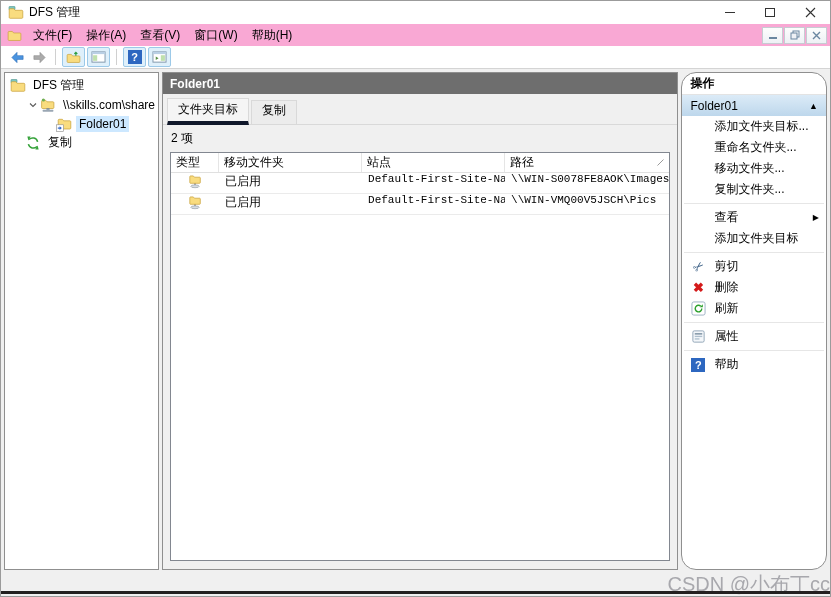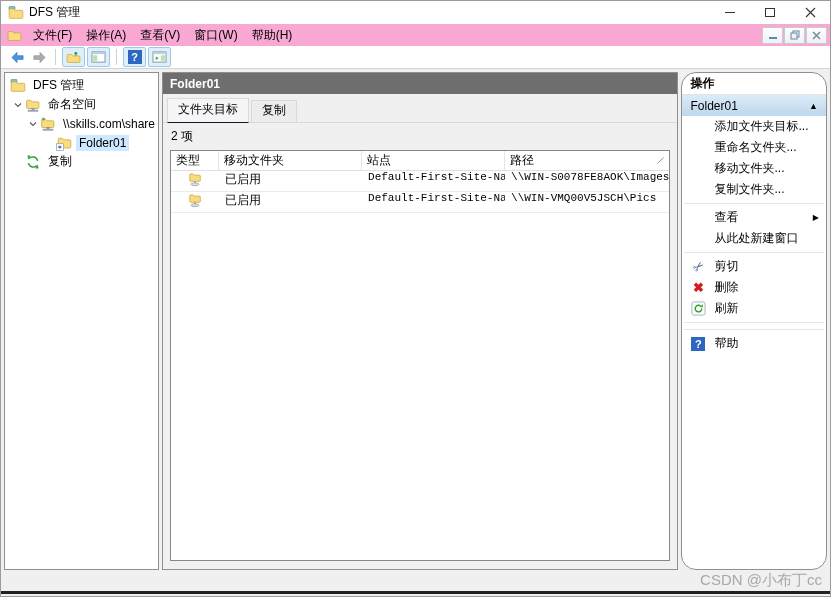--- a/index.html
+++ b/index.html
@@ -46,21 +46,21 @@
   .tree-row.selected .lbl { background:#cde8ff; }
   .chev { width:15px; display:flex; justify-content:center; flex:0 0 15px; }
   .sp { display:inline-block; flex:none; }
 
   
   .center-panel { flex:1; display:flex; flex-direction:column; background:#f0f0f0; }
   .center-header { height:21px; background:#6e6e6e; color:#fff; font-weight:bold;
                    display:flex; align-items:center; padding-left:7px; flex:none; }
   .tabstrip { padding:4px 6px 0 4px; border-bottom:1px solid #d9d9d9; display:flex; flex:none; }
   .tab { padding:2px 10px 3px; border:1px solid #d9d9d9; }
-  .tab.active { background:#f5f5f5; border-bottom:1px solid #0f172a; margin-bottom:-1px; position:relative; }
+  .tab.active { background:#f5f5f5; border-bottom:4px solid #0f172a; margin-bottom:-1px; position:relative; }
   .tab.inactive { background:#ececec; margin-top:2px; margin-left:2px; border-bottom:none; padding-top:1px; }
   .count-label { padding:5px 8px 3px; flex:none; }
   .listbox { flex:1; margin:2px 7px 8px; background:#fff; border:1px solid #828790;
              display:flex; flex-direction:column; overflow:hidden; }
   .lv-head { display:flex; height:20px; border-bottom:1px solid #e0e0e0; flex:none; align-items:flex-start; }
   .lv-hcell { padding-left:5px; height:100%; display:flex; align-items:center; border-right:1px solid #e5e5e5; }
   .lv-hcell:last-child { border-right:none; justify-content:space-between; padding-right:4px; }
   .c-type { width:48px; flex:none; }
   .c-status { width:143px; flex:none; }
   .c-site { width:143px; flex:none; }
@@ -81,21 +81,21 @@
   .act-item { height:21px; display:flex; align-items:center; flex:none; }
   .act-icon { width:32px; flex:none; display:flex; justify-content:center; align-items:center; }
   .act-sep { height:1px; background:#e6e6e6; margin:3px 2px; flex:none; }
   .submenu-arrow { margin-left:auto; margin-right:7px; font-size:8px; }
   .scissors { color:#46688c; font-size:13px; display:inline-block; transform:rotate(-40deg); }
   .red-x { color:#d41a1a; font-size:13px; font-weight:bold; }
 
   
   .statusbar { position:absolute; top:572px; left:0; right:0; height:25px; background:#f0f0f0; }
   .bottom-line { position:absolute; top:590px; left:0; right:0; height:3px; background:#232020; }
-  .watermark { position:absolute; top:570px; right:8px; color:#a8a8ad; font-size:15px; }
+  .watermark { position:absolute; top:570px; right:0; color:#a8a8ad; font-size:20px; }
 
   svg { display:block; }
 </style>
 </head>
 <body>
 
 <div class="screen">
 
   <div class="titlebar">
     <span>
@@ -193,36 +193,20 @@
     <div class="panel tree-panel">
       <div class="tree-row">
         <span class="sp" style="width:5px"></span>
         <span>
           <svg width="16" height="16" viewBox="0 0 16 16">
               <rect x="1" y="1.5" width="6" height="3.2" rx=".5" fill="#7ec6c0" stroke="#4e968f" stroke-width=".6"></rect>
               <path d="M1.2 4.6c0-.5.4-.9.9-.9h3.6l1.4 1.6h6.8c.5 0 .9.4.9.9v6.2c0 .5-.4.9-.9.9H2.1c-.5 0-.9-.4-.9-.9z" fill="#f9dc7f" stroke="#c79f35" stroke-width=".7"></path>
             </svg>
         </span>
         <span class="lbl">DFS 管理</span>
-      </div>
-      <div class="tree-row">
-        <span class="sp" style="width:5px"></span>
-        <span class="chev">
-          <svg width="10" height="10" viewBox="0 0 10 10">
-              <path d="M2 3.5 5 6.5 8 3.5" fill="none" stroke="#5a5a5a" stroke-width="1.1"></path>
-            </svg>
-        </span>
-        <span>
-          <svg width="16" height="16" viewBox="0 0 16 16">
-              <path d="M1.6 4.2c0-.5.4-.9.9-.9h3.2l1.3 1.5h6c.5 0 .9.4.9.9v4.9c0 .5-.4.9-.9.9H2.5c-.5 0-.9-.4-.9-.9z" fill="#f9dc7f" stroke="#c79f35" stroke-width=".7"></path>
-              <rect x="6.4" y="11.2" width="3.2" height="1.6" fill="#7d8b99"></rect>
-              <rect x="2.6" y="12.8" width="10.8" height="1.9" rx=".6" fill="#9aa7b4"></rect>
-            </svg>
-        </span>
-        <span class="lbl">命名空间</span>
       </div>
       <div class="tree-row">
         <span class="sp" style="width:20px"></span>
         <span class="chev">
           <svg width="10" height="10" viewBox="0 0 10 10">
               <path d="M2 3.5 5 6.5 8 3.5" fill="none" stroke="#5a5a5a" stroke-width="1.1"></path>
             </svg>
         </span>
         <span>
           <svg width="16" height="16" viewBox="0 0 16 16">
@@ -329,21 +313,21 @@
           <span>复制文件夹...</span>
       </div>
       <div class="act-sep"></div>
       <div class="act-item">
         <span class="act-icon"></span>
           <span>查看</span>
         <span class="submenu-arrow">▶</span>
       </div>
       <div class="act-item">
         <span class="act-icon"></span>
-          <span>从此处新建窗口</span>
+          <span>添加文件夹目标</span>
       </div>
       <div class="act-sep"></div>
       <div class="act-item">
         <span class="act-icon">
             <span class="scissors">✂</span>
           </span>
         <span>剪切</span>
       </div>
       <div class="act-item">
         <span class="act-icon">
@@ -355,20 +339,31 @@
         <span class="act-icon">
           <svg width="15" height="15" viewBox="0 0 16 16">
               <rect x="1" y="1" width="14" height="14" rx="2" fill="#fff" stroke="#9bb0c2"></rect>
               <path d="M11.5 8a3.5 3.5 0 1 1-1.1-2.5" fill="none" stroke="#2da12d" stroke-width="1.5"></path>
               <path d="M12.6 3.4v3.2h-3.2z" fill="#2da12d"></path>
             </svg>
         </span>
         <span>刷新</span>
       </div>
       <div class="act-sep"></div>
+      <div class="act-item">
+        <span class="act-icon">
+          <svg width="15" height="15" viewBox="0 0 16 16">
+              <rect x="2" y="2" width="12" height="12" rx="1.5" fill="#f4f7fa" stroke="#8fa3b5"></rect>
+              <rect x="4" y="4.5" width="8" height="1.4" fill="#6f8699"></rect>
+              <rect x="4" y="7.2" width="8" height="1.4" fill="#aebfcd"></rect>
+              <rect x="4" y="9.9" width="5" height="1.4" fill="#aebfcd"></rect>
+            </svg>
+        </span>
+        <span>属性</span>
+      </div>
       <div class="act-sep"></div>
       <div class="act-item">
         <span class="act-icon">
             <span class="help-box">?</span>
           </span>
         <span>帮助</span>
       </div>
     </div>
   </div>
 

